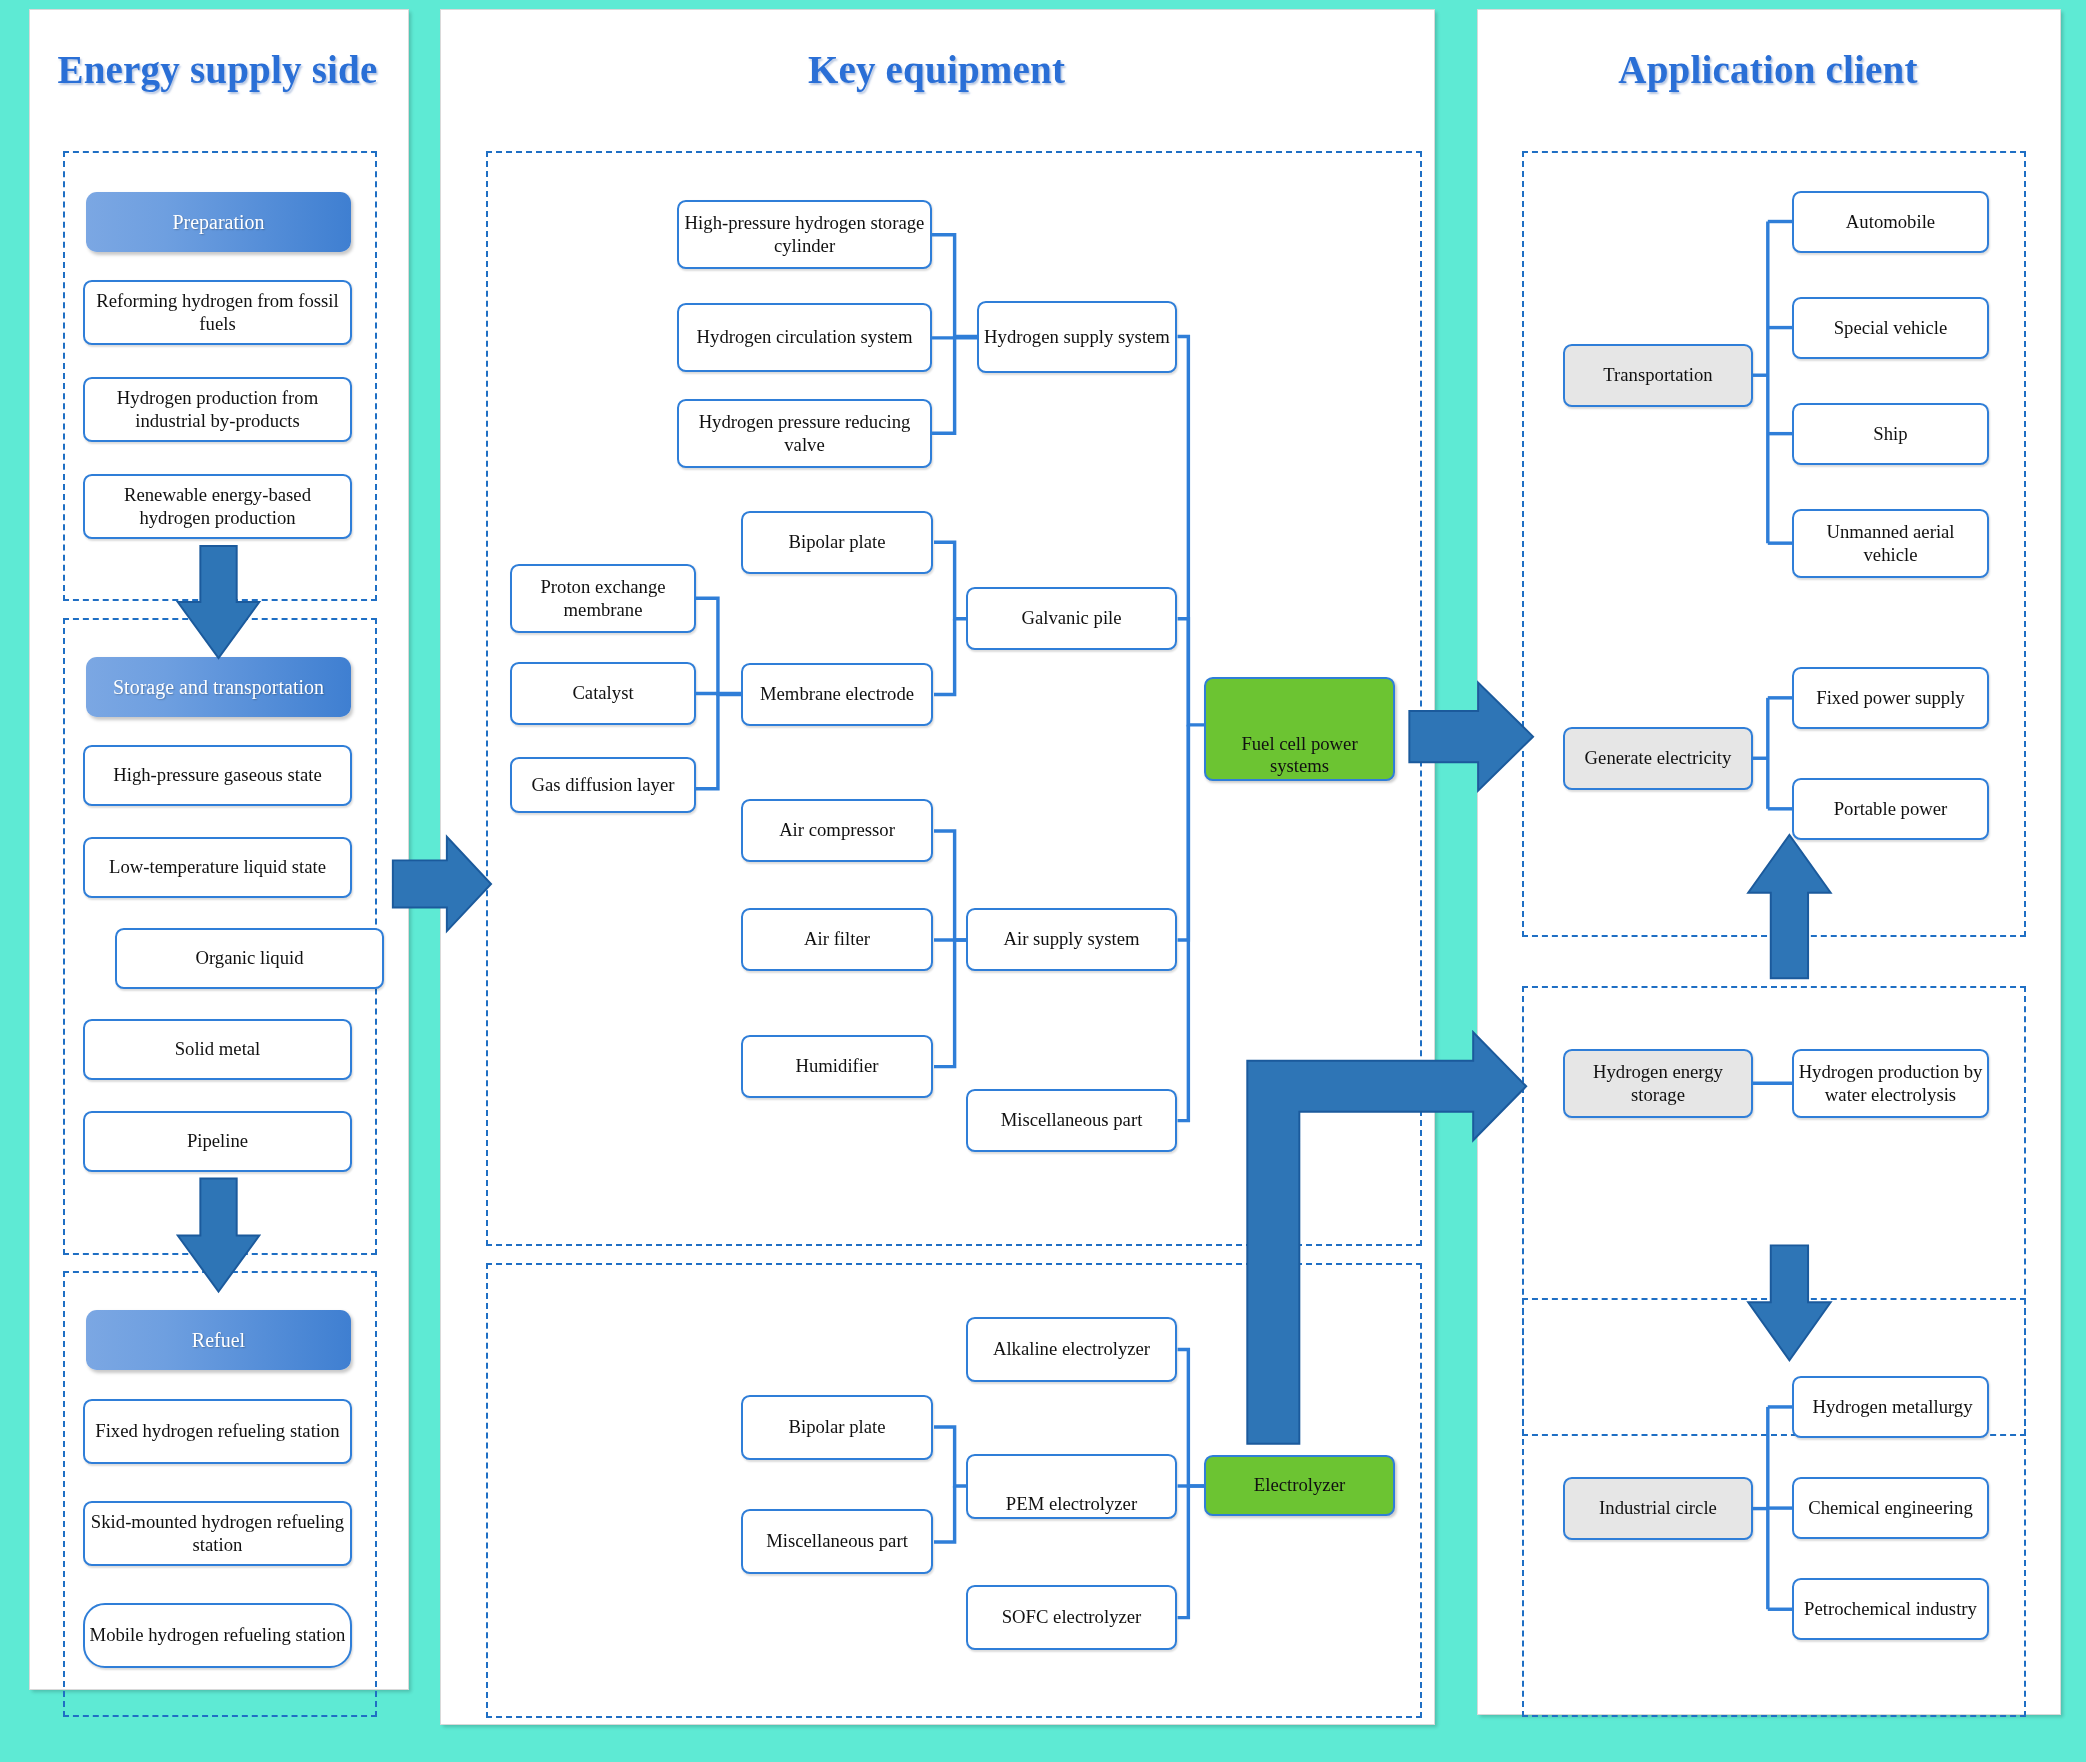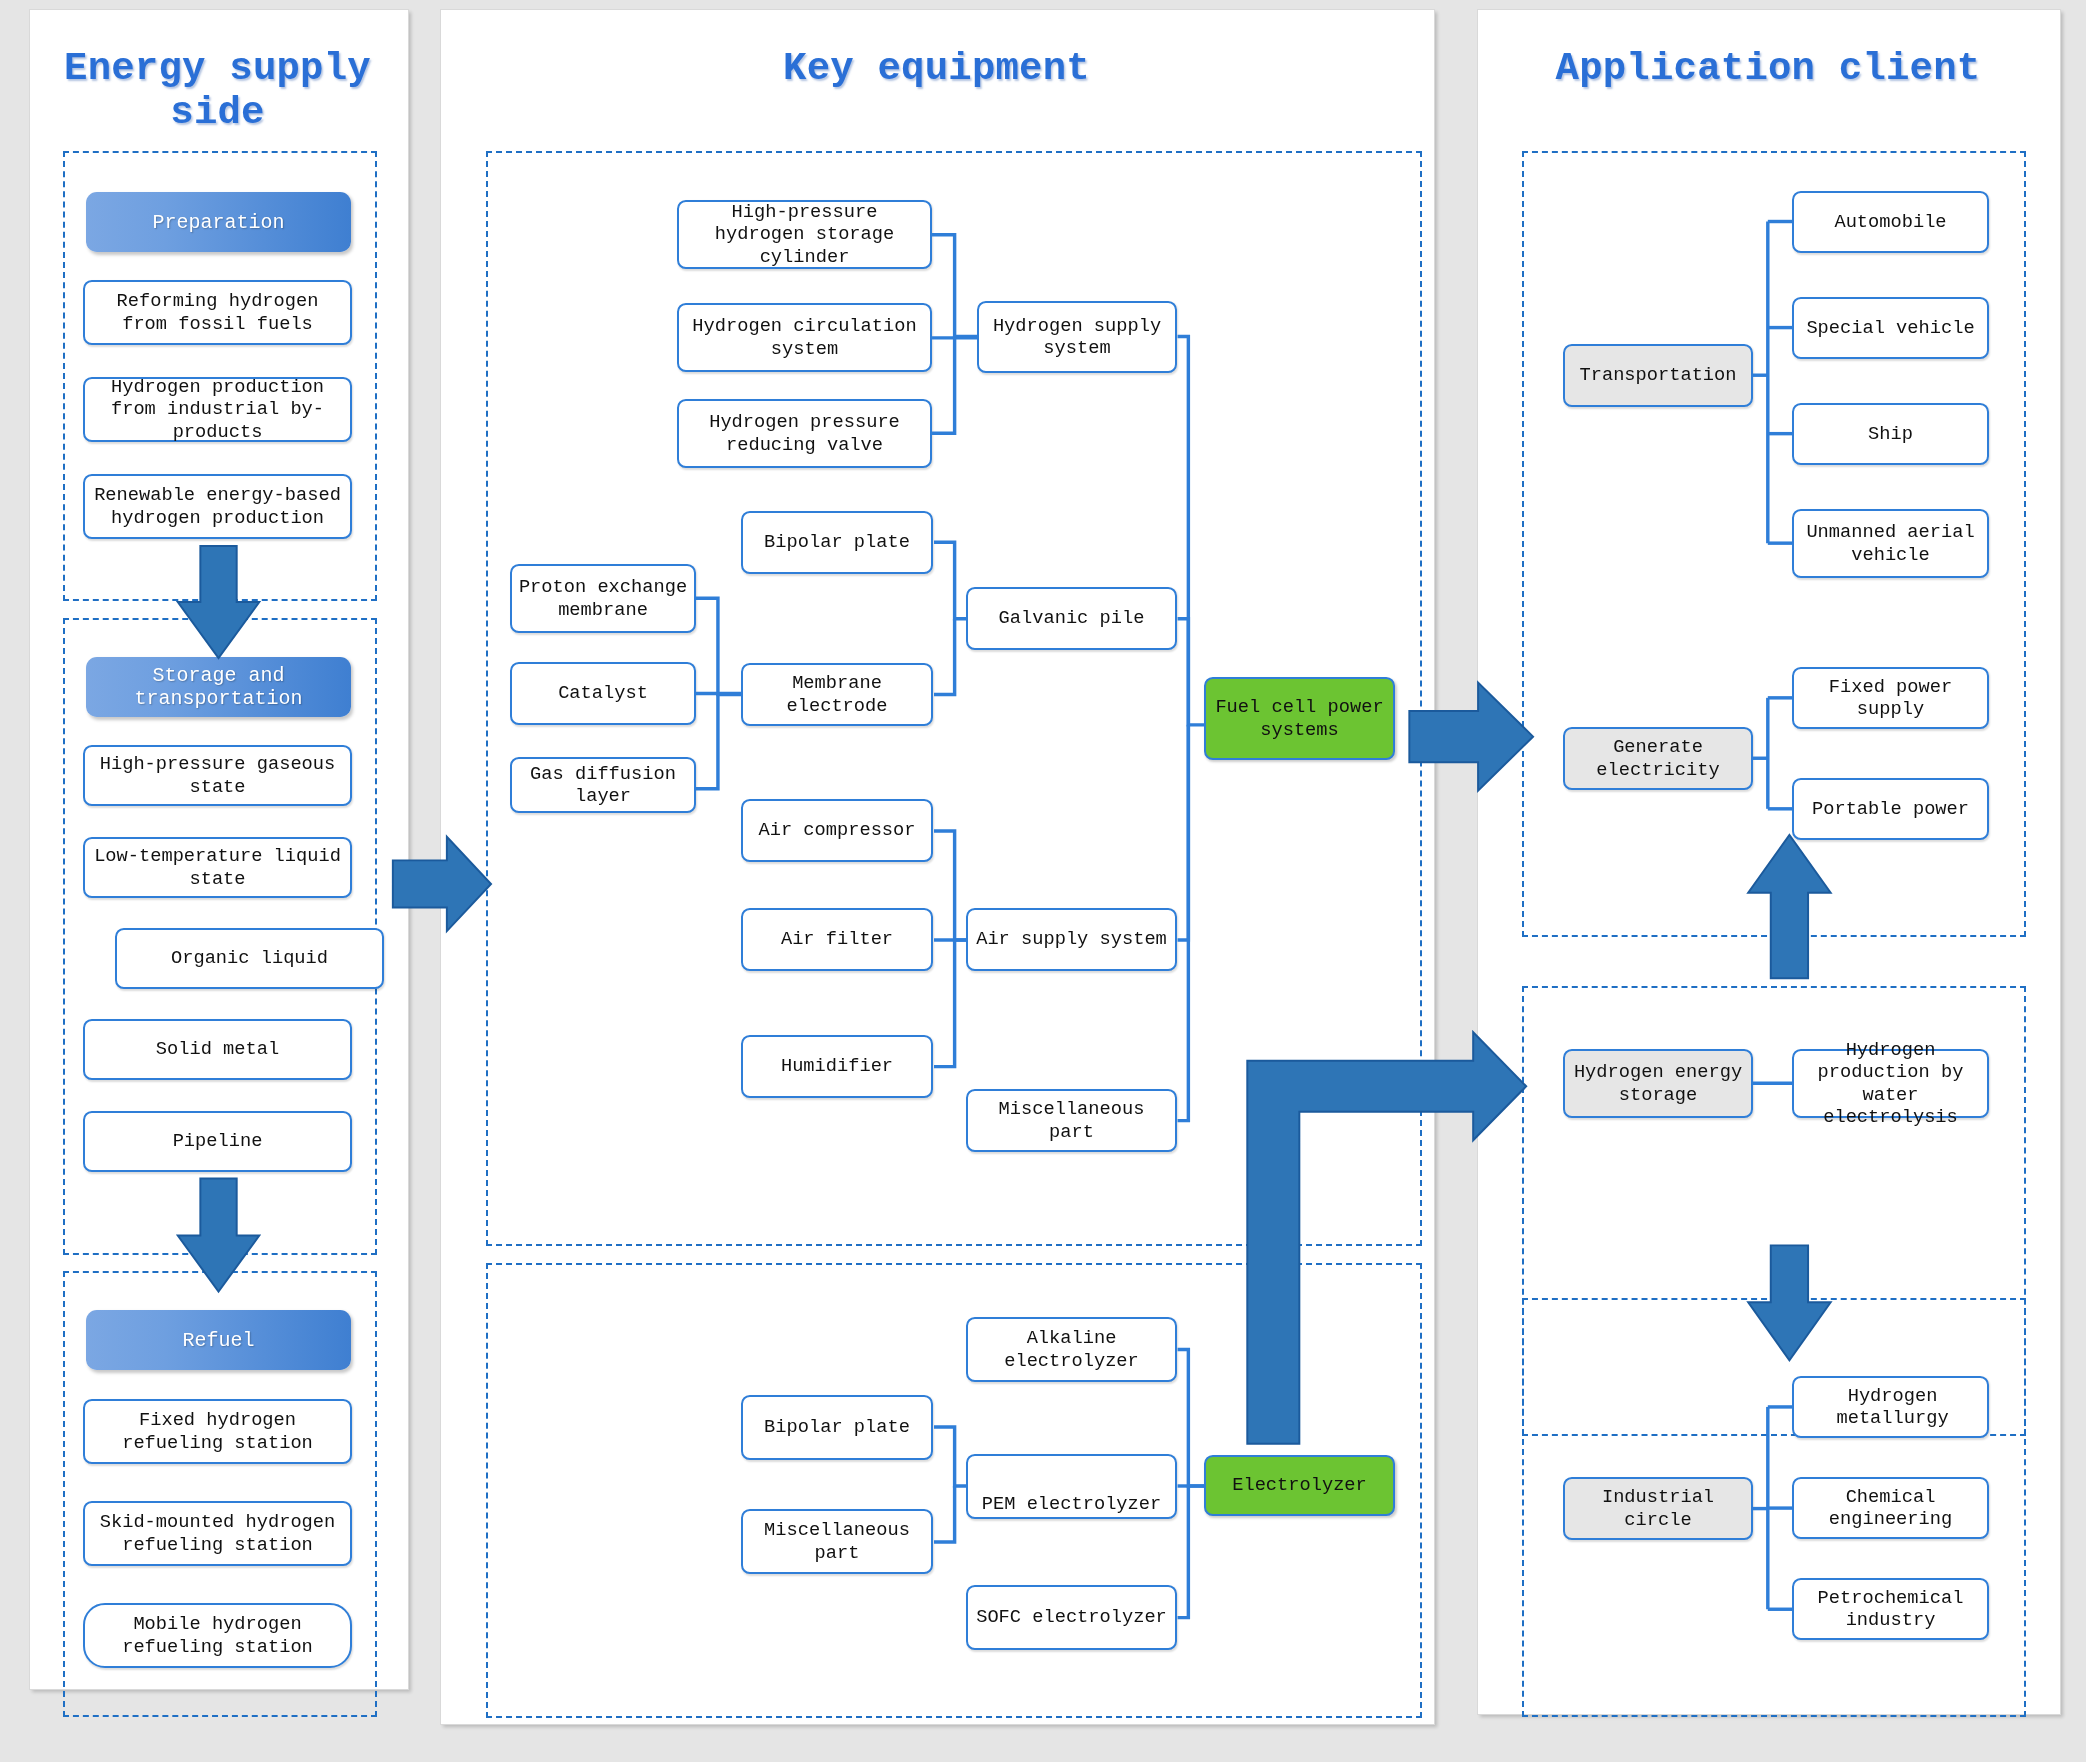--- a/index.html
+++ b/index.html
@@ -1,17 +1,17 @@
 <!DOCTYPE html>
 <html style="font-size:7.9px"><head>
 <meta charset="utf-8">
 <style>
   html,body{margin:0;padding:0;background:#ffffff;}
-  #stage{position:relative;width:2087px;height:1763px;background:#e5e5e5;
-         font-family:Liberation Mono, monospace;overflow:hidden;}
+  #stage{position:relative;width:2087px;height:1763px;background:#5eead4;
+         font-family:Liberation Serif, serif;overflow:hidden;}
   svg.layer{position:absolute;left:0;top:0;width:2087px;height:1763px;pointer-events:none;}
 
   
   .panel{position:absolute;background:#ffffff;border:1.5px solid #d9d9d9;
          box-shadow:2.5px 2.9px 3.4px rgba(0,0,0,.18);}
 
   
   .col-title{position:absolute;text-align:center;color:#2a6fd6;font-weight:bold;
              font-size:39px;letter-spacing:0.2px;
              text-shadow:1.5px 1.5px 2px rgba(120,150,200,.55);}
@@ -151,21 +151,21 @@
   <div class="node thin" style="left:741px;top:1035px;width:192px;height:63px;">
     <span>Humidifier</span>
     </div>
   <div class="node thin" style="left:966px;top:908px;width:211px;height:63px;">
     <span>Air supply system</span>
     </div>
   <div class="node thin" style="left:966px;top:1089px;width:211px;height:63px;">
     <span>Miscellaneous part</span>
     </div>
 
-  <div class="node green" style="left:1204px;top:677px;width:191px;height:83px;">
+  <div class="node green" style="left:1204px;top:677px;width:191px;height:104px;align-items:flex-end;">
     <span>Fuel cell power systems</span>
     </div>
 
   <div class="node thin" style="left:741px;top:1395px;width:192px;height:65px;">
     <span>Bipolar plate</span>
     </div>
   <div class="node thin" style="left:741px;top:1509px;width:192px;height:65px;">
     <span>Miscellaneous part</span>
     </div>
   <div class="node thin" style="left:966px;top:1317px;width:211px;height:65px;">

